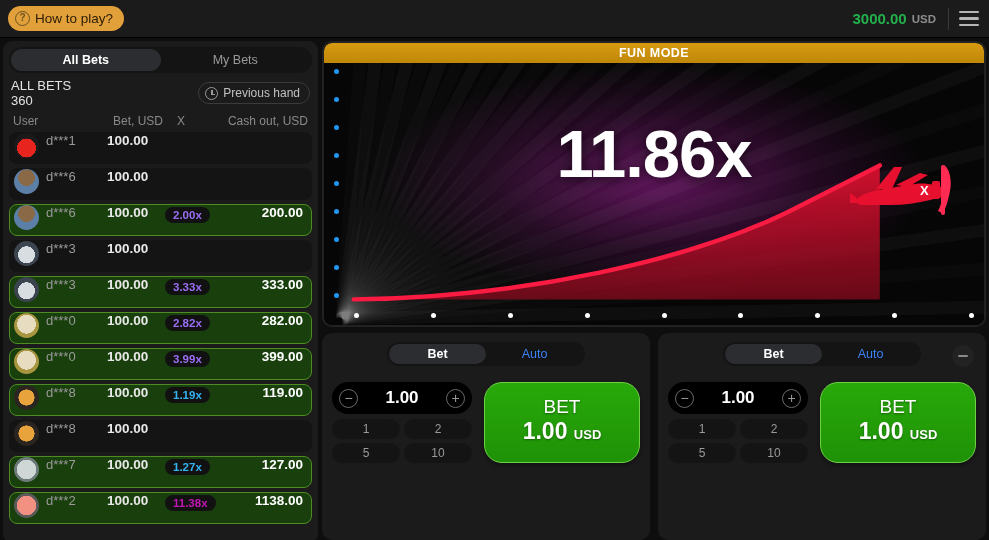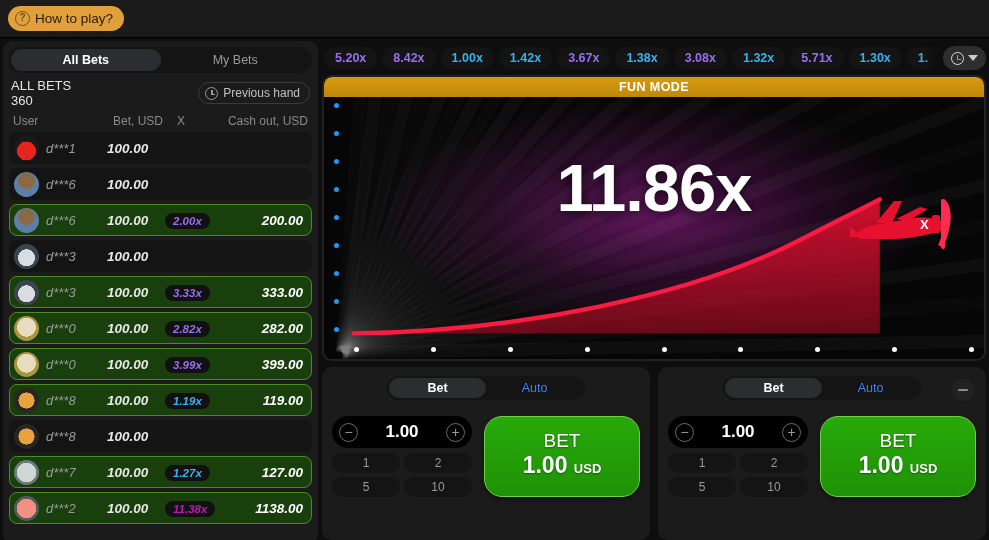--- a/index.html
+++ b/index.html
@@ -113,26 +113,25 @@
     font-size: 12px; color: #8a8a8a;
     padding: 2px 10px 4px 10px;
   }
   #th-user { width: 100px; }
   #th-bet  { width: 58px; text-align: left; }
   #th-x    { width: 55px; text-align: left; padding-left: 6px;}
   #th-cash { flex: 1; text-align: right; }
 
   #betlist { flex: 1; overflow: hidden; padding: 0 6px; }
   .betrow {
-    display: flex; align-items: center;
+    display: flex; 
     height: 32px; margin-bottom: 4px;
     background: #141414; border-radius: 8px;
     padding: 0 8px 0 4px;
     border: 1px solid transparent;
-    font-style: italic;
   }
   .betrow.win {
     background: #193f0d;
     border: 1px solid #4e8c23;
   }
   .avatar {
     width: 25px; height: 25px; border-radius: 50%;
     flex-shrink: 0; overflow: hidden;
     background: #333;
   }
@@ -270,20 +269,30 @@
   .betbtn .bv { font-size:23px; font-weight:bold; line-height:26px; text-shadow:0 1px 2px rgba(0,0,0,.4);}
   .betbtn .bv small { font-size:13px; font-weight:bold; }
 </style>
 </head>
 <body>
 
 <div id="topbar">
   <div id="howto">
     <div class="circ-q">?</div>
     <span>How to play?</span>
+  </div>
+  <div id="topright">
+    <span id="balance">3000.00</span>
+    <span id="curr">USD</span>
+    <div id="divider"></div>
+    <div id="burger">
+      <span></span>
+        <span></span>
+        <span></span>
+    </div>
   </div>
 </div>
 
 <div id="main">
 
   <div id="sidebar">
     <div id="tabs">
         <div class="tab active">All Bets</div>
         <div class="tab">My Bets</div>
       </div>
@@ -382,37 +391,20 @@
           <div class="uname">d***2</div>
           <div class="bet-amt">100.00</div>
           <div class="x-badge-wrap"><span class="x-badge" style="color: rgb(192, 23, 180);">11.38x</span></div>
           <div class="cash-amt">1138.00</div>
         </div>
       </div>
   </div>
 
   <div id="right">
 
-    <div id="histbar">
-      <div class="hpill" style="color: rgb(155, 110, 243);">5.20x</div>
-        <div class="hpill" style="color: rgb(155, 110, 243);">8.42x</div>
-        <div class="hpill" style="color: rgb(52, 179, 241);">1.00x</div>
-        <div class="hpill" style="color: rgb(52, 179, 241);">1.42x</div>
-        <div class="hpill" style="color: rgb(155, 110, 243);">3.67x</div>
-        <div class="hpill" style="color: rgb(52, 179, 241);">1.38x</div>
-        <div class="hpill" style="color: rgb(155, 110, 243);">3.08x</div>
-        <div class="hpill" style="color: rgb(52, 179, 241);">1.32x</div>
-        <div class="hpill" style="color: rgb(155, 110, 243);">5.71x</div>
-        <div class="hpill" style="color: rgb(52, 179, 241);">1.30x</div>
-        <div class="hpill" style="color: rgb(52, 179, 241);">1.</div>
-        <div id="hist-toggle">
-        <div class="hist-ic" style="border-color:#ddd"></div>
-        <div class="caret"></div>
-      </div>
-    </div>
 
     <div id="canvas-wrap">
       <div id="funmode">FUN MODE</div>
       <div id="plot">
         <div id="rays">
             <div class="ray" style="transform: rotate(-1deg); opacity: 1;"></div>
             <div class="ray" style="transform: rotate(-4.4deg); opacity: 0.55;"></div>
             <div class="ray" style="transform: rotate(-7.8deg); opacity: 1;"></div>
             <div class="ray" style="transform: rotate(-11.2deg); opacity: 0.55;"></div>
             <div class="ray" style="transform: rotate(-14.6deg); opacity: 1;"></div>

